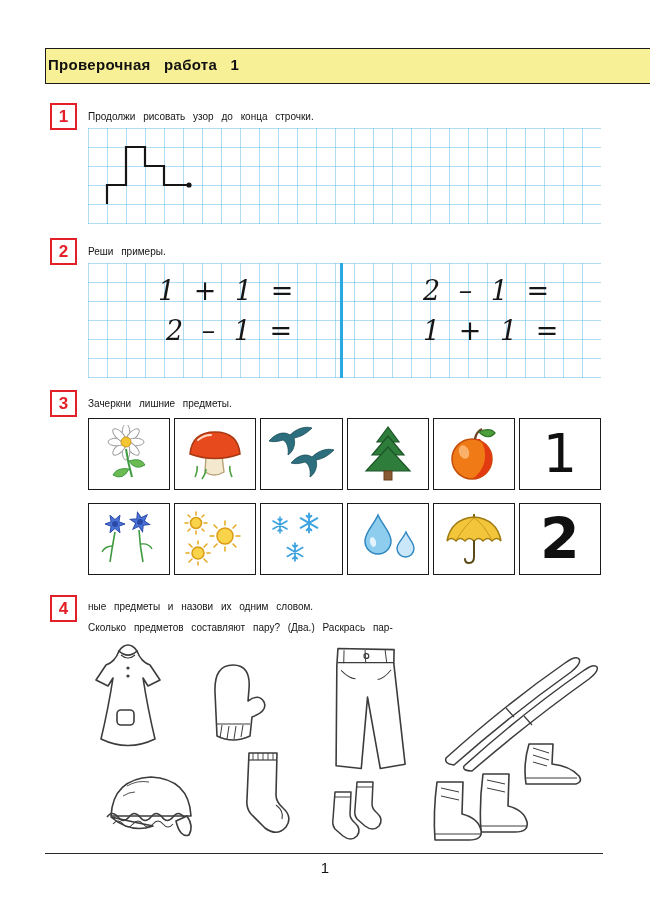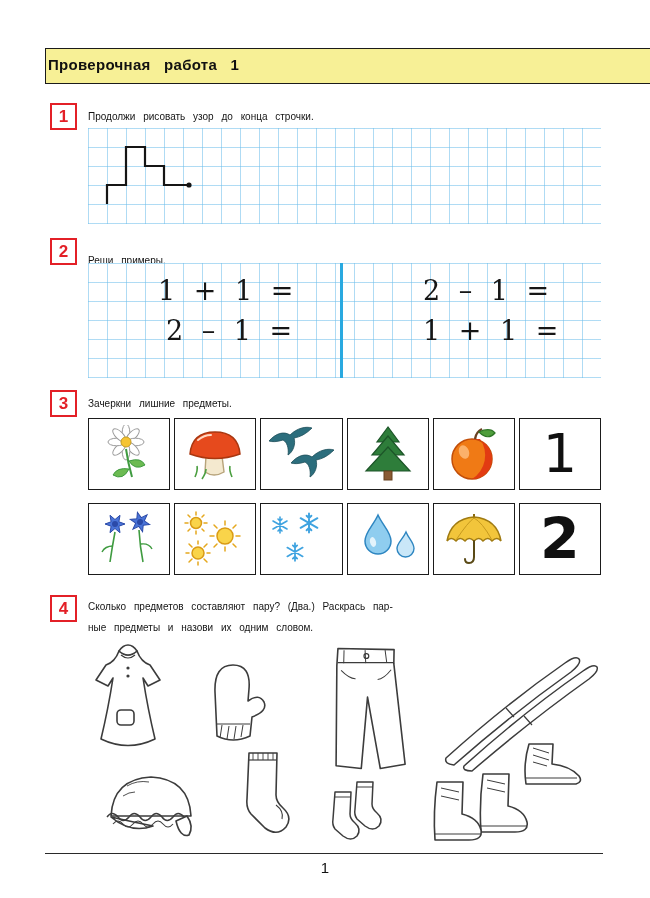--- a/index.html
+++ b/index.html
@@ -18,21 +18,21 @@
   .instr{font-size:10px;line-height:21px;word-spacing:5px;color:#141414;}
   .instr .line{display:block;}
 
   .grid{background-image:
       linear-gradient(to right, rgba(110,190,235,.55) 1px, transparent 1px),
       linear-gradient(to bottom, rgba(110,190,235,.55) 1px, transparent 1px);
       background-size:19px 19px;background-color:#fff;}
 
   .divider{position:absolute;left:252px;top:0;width:3px;height:115px;background:#29a9e0;}
 
-  .eq{position:absolute;font-family:"DejaVu Serif",serif;
+  .eq{position:absolute;font-family:"DejaVu Serif",serif;font-style:italic;
       font-size:27px;color:#161616;letter-spacing:3px;word-spacing:4px;white-space:nowrap;}
 
   .pic-row{left:88px;width:513px;display:flex;gap:4px;}
   .cell{flex:1 1 0;height:72px;box-sizing:border-box;border:1.6px solid #1b1b1b;
       background:#fff;display:flex;align-items:center;justify-content:center;overflow:hidden;}
   .cell-num{font-family:"DejaVu Sans",sans-serif;font-size:54px;line-height:1;color:#101010;}
   .cell-num.n2{font-weight:700;font-size:57px;}
 
   .drawings{left:45px;top:640px;width:560px;height:208px;}
   .drawings svg{position:absolute;}
@@ -52,21 +52,21 @@
   <div class="abs task-num" style="left:50px;top:103px">1</div>
   <div class="abs instr" style="left:88px;top:106px;width:512px">Продолжи рисовать узор до конца строчки.</div>
   <div class="abs grid" style="left:88px;top:128px;width:513px;height:96px">
     <svg width="513" height="96">
       <path d="M19,76 L19,57 L38,57 L38,19 L57,19 L57,38 L76,38 L76,57 L99,57" fill="none" stroke="#151515" stroke-width="2.2"></path>
       <circle cx="101" cy="57" r="2.6" fill="#151515"></circle>
     </svg>
   </div>
 
   <div class="abs task-num" style="left:50px;top:238px">2</div>
-  <div class="abs instr" style="left:88px;top:250px;width:512px">Реши примеры.</div>
+  <div class="abs instr" style="left:88px;top:241px;width:512px">Реши примеры.</div>
   <div class="abs grid" style="left:88px;top:263px;width:513px;height:115px">
     <div class="divider"></div>
     <span class="eq" style="left:70px;top:12px">1 + 1 =</span>
     <span class="eq" style="left:78px;top:52px">2 – 1 =</span>
     <span class="eq" style="left:335px;top:12px">2 – 1 =</span>
     <span class="eq" style="left:335px;top:52px">1 + 1 =</span>
   </div>
 
   <div class="abs task-num" style="left:50px;top:390px">3</div>
   <div class="abs instr" style="left:88px;top:393px;width:512px">Зачеркни лишние предметы.</div>
@@ -191,22 +191,22 @@
         <path d="M36,31 L36,47 Q36,53 31,53 Q27,53 27,49" fill="none" stroke="#5a4a16" stroke-width="2" stroke-linecap="round"></path>
       </svg>
     </div>
     <div class="cell">
       <span class="cell-num n2">2</span>
     </div>
   </div>
 
   <div class="abs task-num" style="left:50px;top:595px">4</div>
   <div class="abs instr" style="left:88px;top:596px;width:516px">
+    <span class="line">ные предметы и назови их одним словом.</span>
     <span class="line">Сколько предметов составляют пару? (Два.) Раскрась пар-</span>
-    <span class="line">ные предметы и назови их одним словом.</span>
   </div>
 
   <div class="abs drawings">
 
     <svg style="left:35px;top:2px" width="96" height="112" viewBox="0 0 96 112">
       <g class="lineart">
         <path d="M39,9 Q35,20 26,23 L16,38 L28,44 L33,36 Q28,68 21,97 Q48,110 75,97 Q68,68 63,36 L68,44 L80,38 L70,23 Q61,20 57,9 Q48,17 39,9 Z"></path>
         <path d="M39,9 Q48,17 57,9 Q53,3 48,3 Q43,3 39,9 Z"></path>
         <rect x="37" y="68" width="17" height="15" rx="4"></rect>
       </g>

